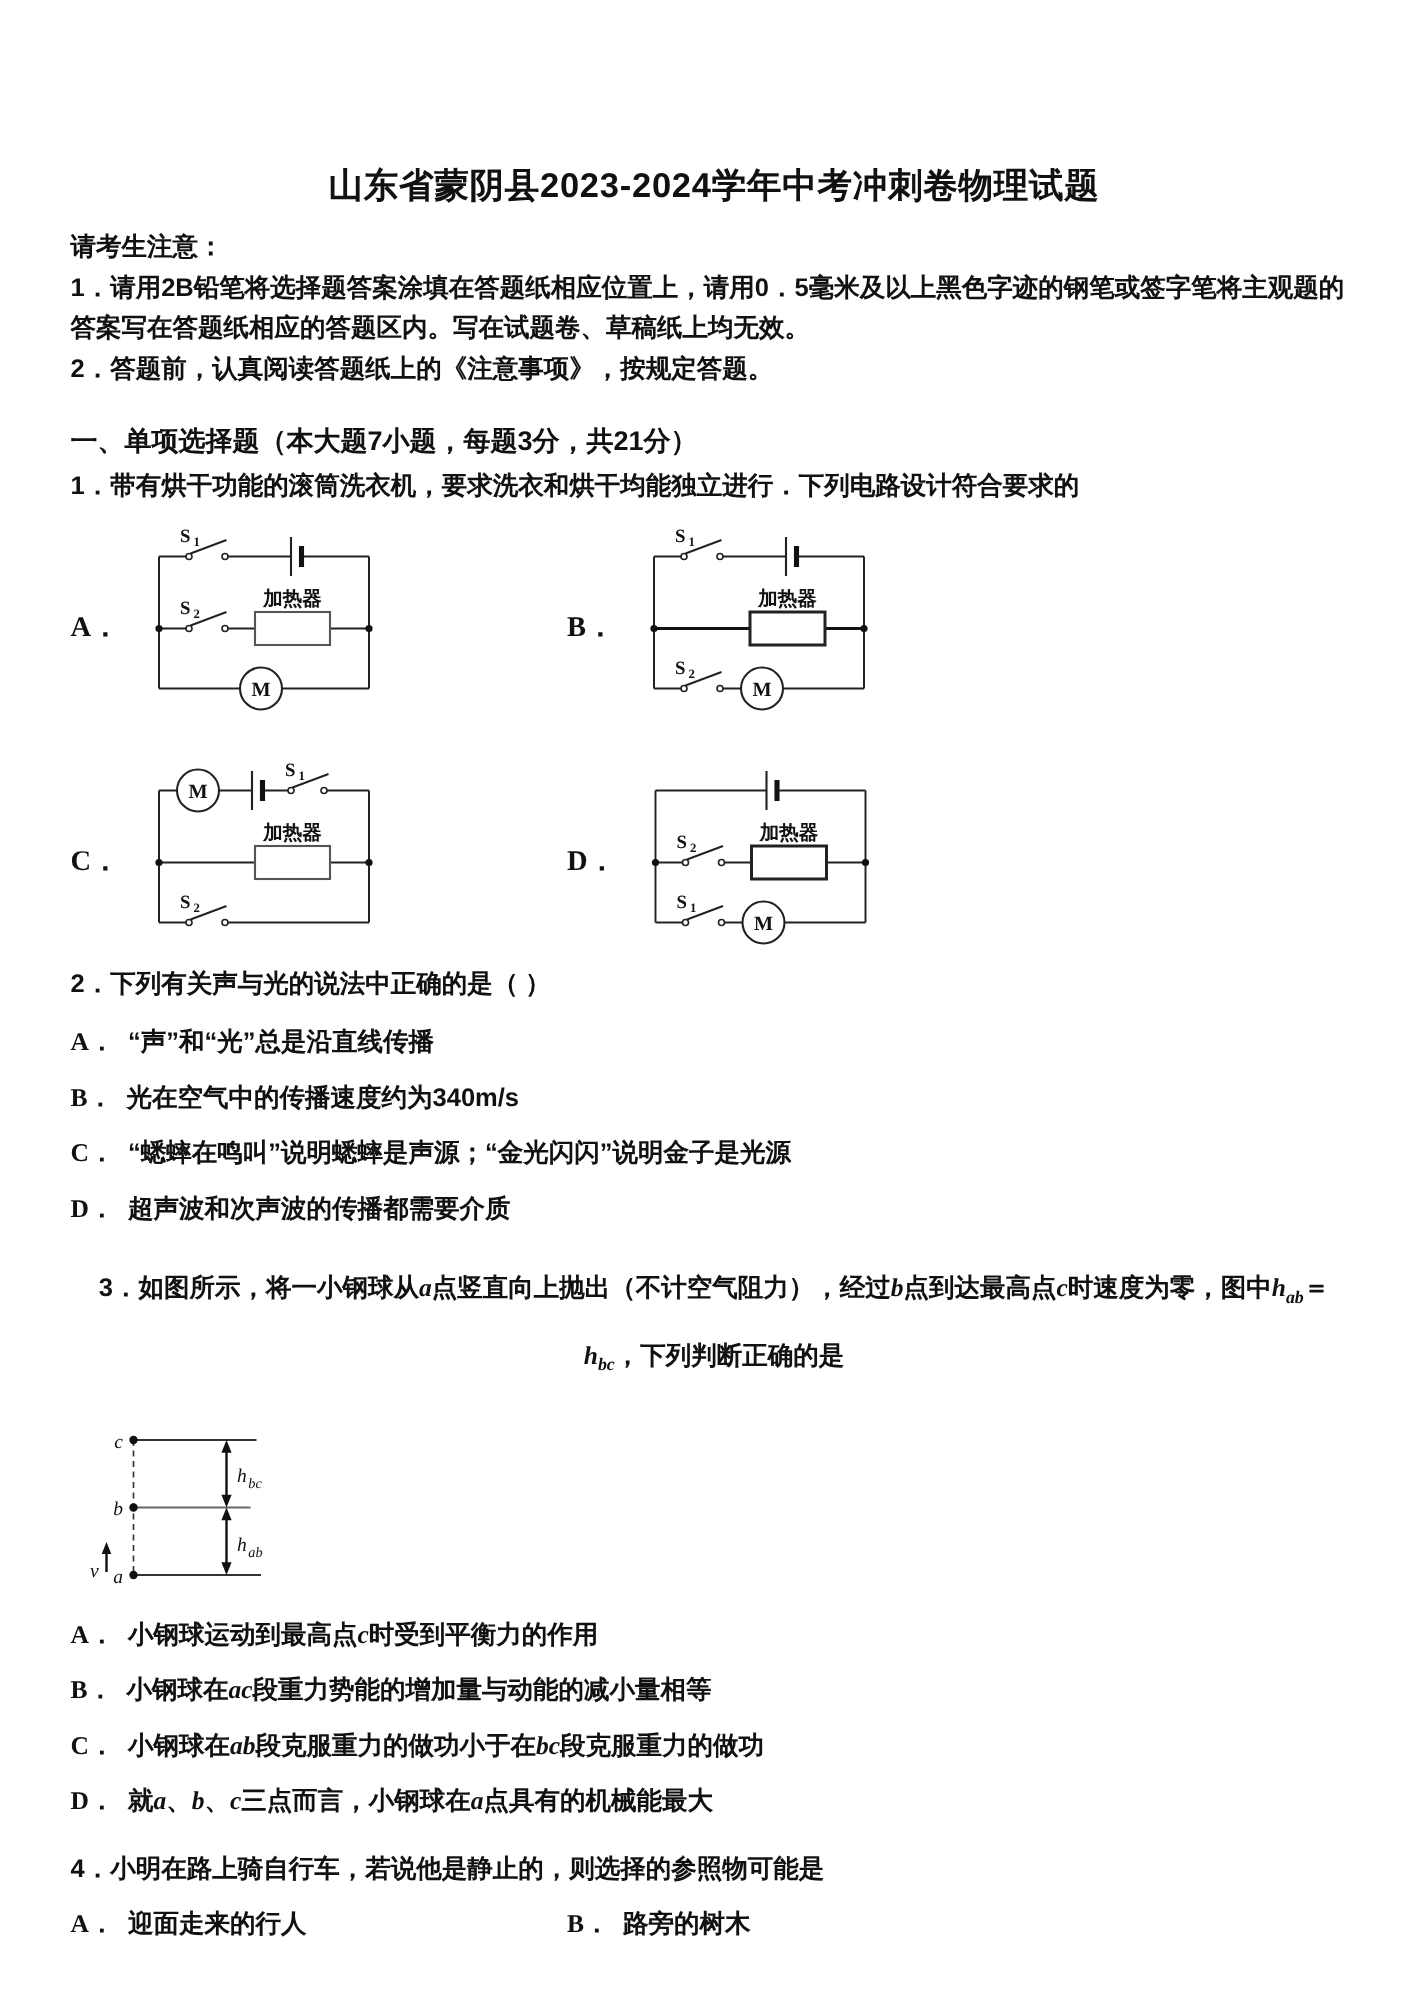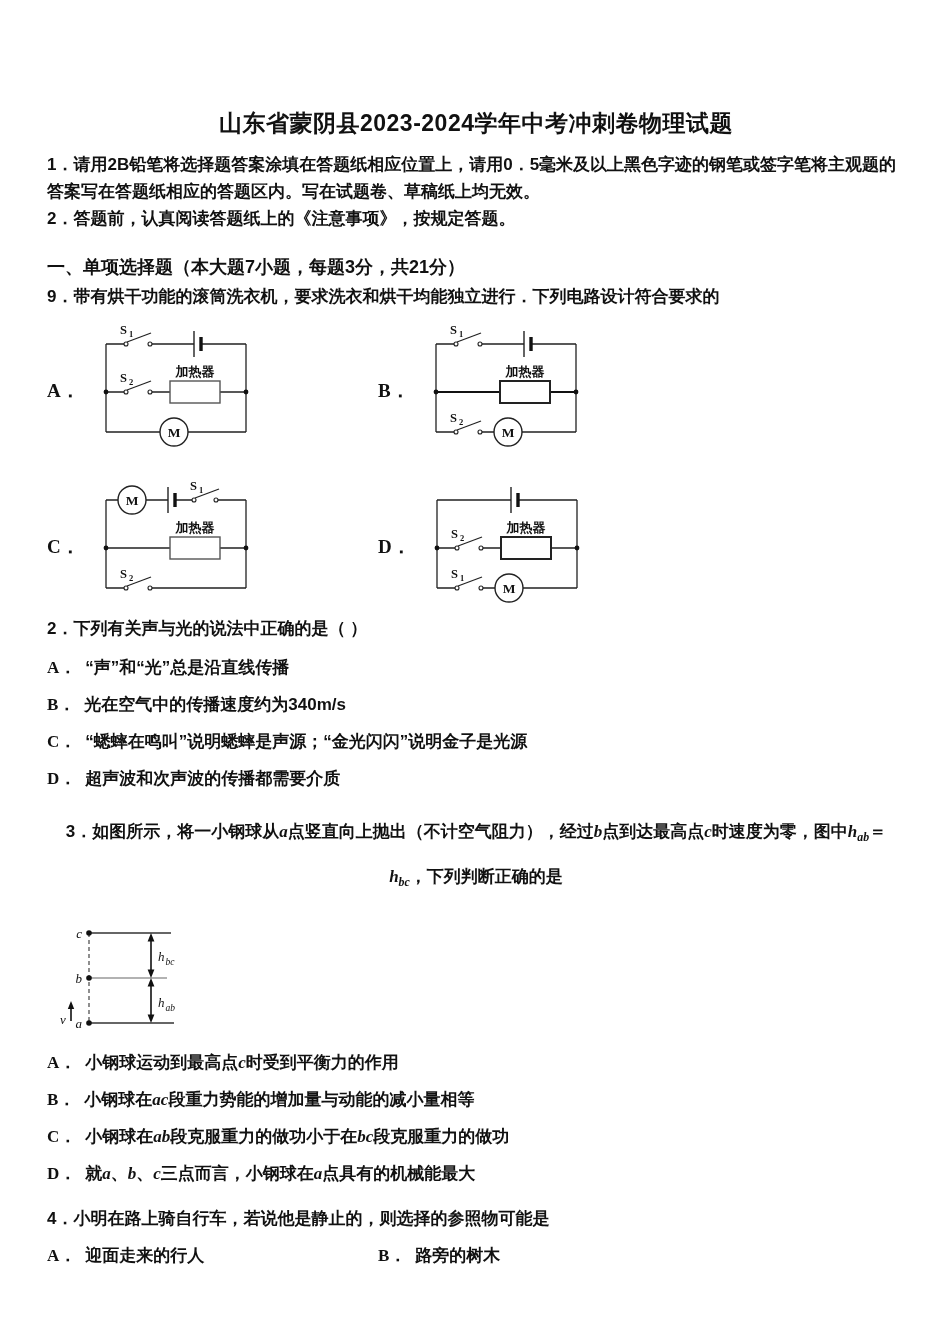--- a/index.html
+++ b/index.html
@@ -52,26 +52,27 @@
   .fvar{font-family:"Liberation Serif","DejaVu Serif",serif;font-style:italic;font-size:13px;fill:#111;}
   .fvarsub{font-family:"Liberation Serif","DejaVu Serif",serif;font-style:italic;font-size:9.5px;fill:#111;}
 </style>
 </head>
 <body>
 
 <div class="page">
 
   <h1 class="title">山东省蒙阴县2023-2024学年中考冲刺卷物理试题</h1>
 
+  <p class="notice-head">请考生注意：</p>
   <p class="notice">1．请用2B铅笔将选择题答案涂填在答题纸相应位置上，请用0．5毫米及以上黑色字迹的钢笔或签字笔将主观题的答案写在答题纸相应的答题区内。写在试题卷、草稿纸上均无效。</p>
   <p class="notice">2．答题前，认真阅读答题纸上的《注意事项》，按规定答题。</p>
 
   <p class="section-head">一、单项选择题（本大题7小题，每题3分，共21分）</p>
 
-  <p class="stem q1stem">9．带有烘干功能的滚筒洗衣机，要求洗衣和烘干均能独立进行．下列电路设计符合要求的</p>
+  <p class="stem q1stem">1．带有烘干功能的滚筒洗衣机，要求洗衣和烘干均能独立进行．下列电路设计符合要求的</p>
 
   <div class="circuit-grid">
 
     <div class="circuit-cell">
       <span class="cletter">A．</span>
       <svg width="165" height="130" viewBox="0 0 165 130">
         <path class="wire" d="M12 24 V112 M152 24 V112"></path>
 
         <path class="wire" d="M12 24 H32 M56 24 H100 M107 24 H152"></path>
         <g>

